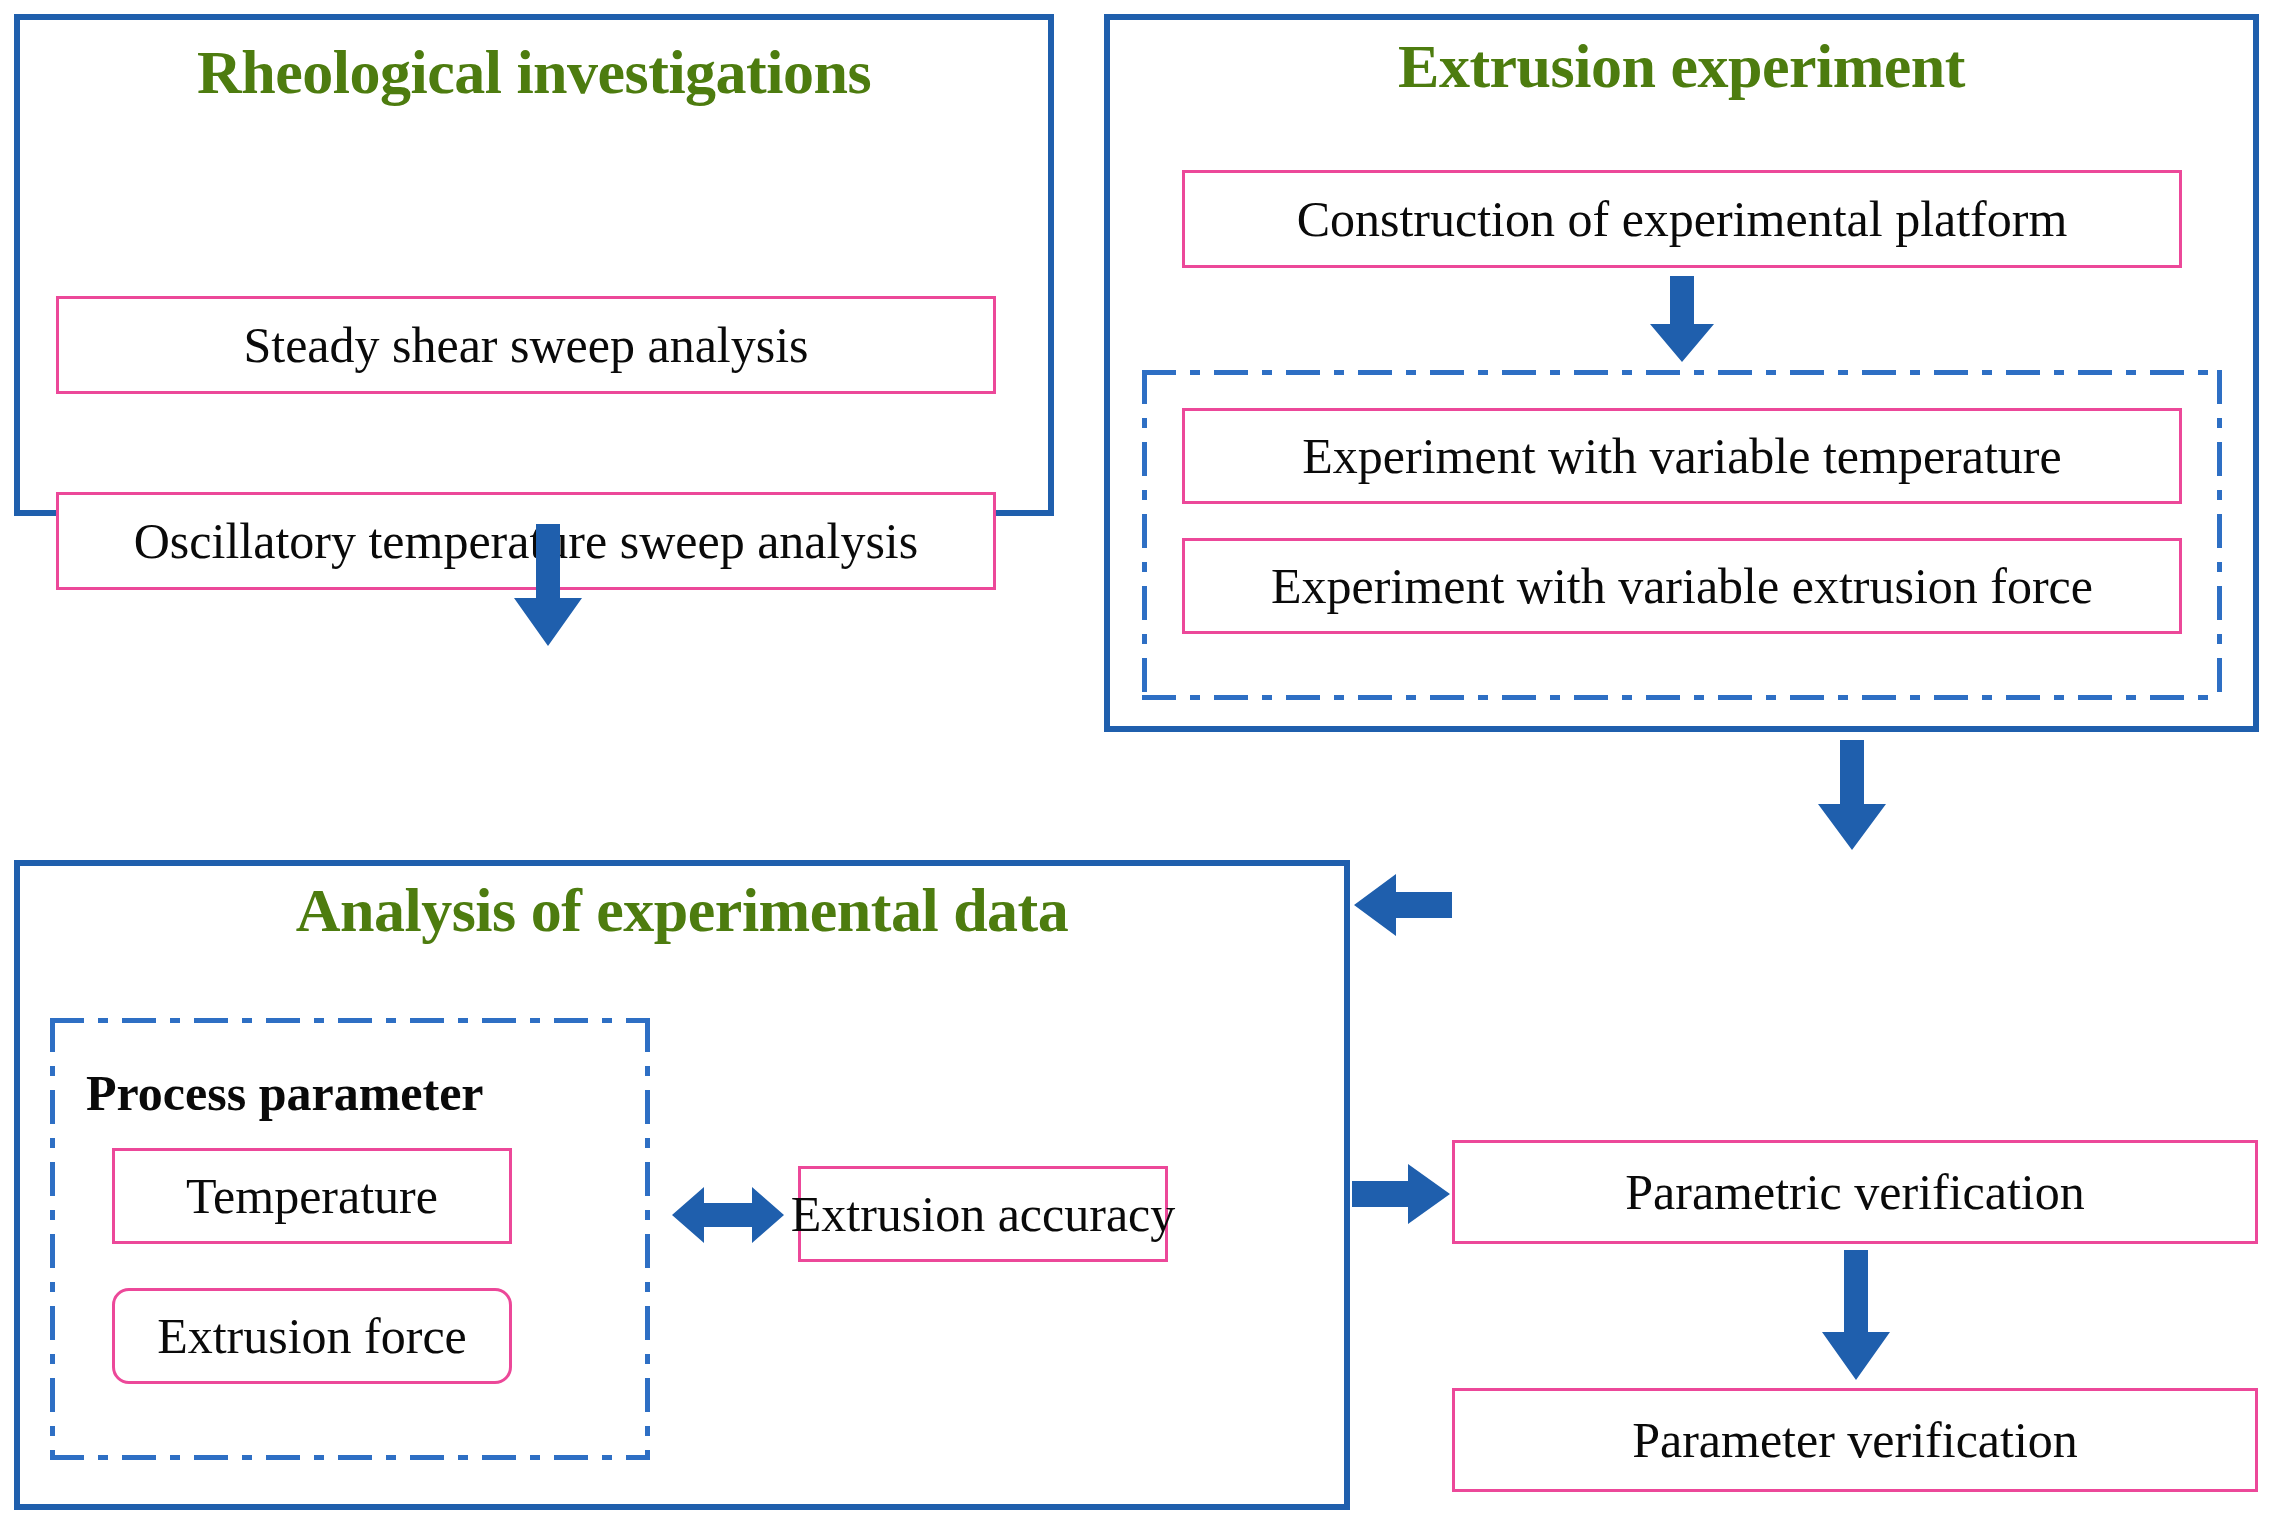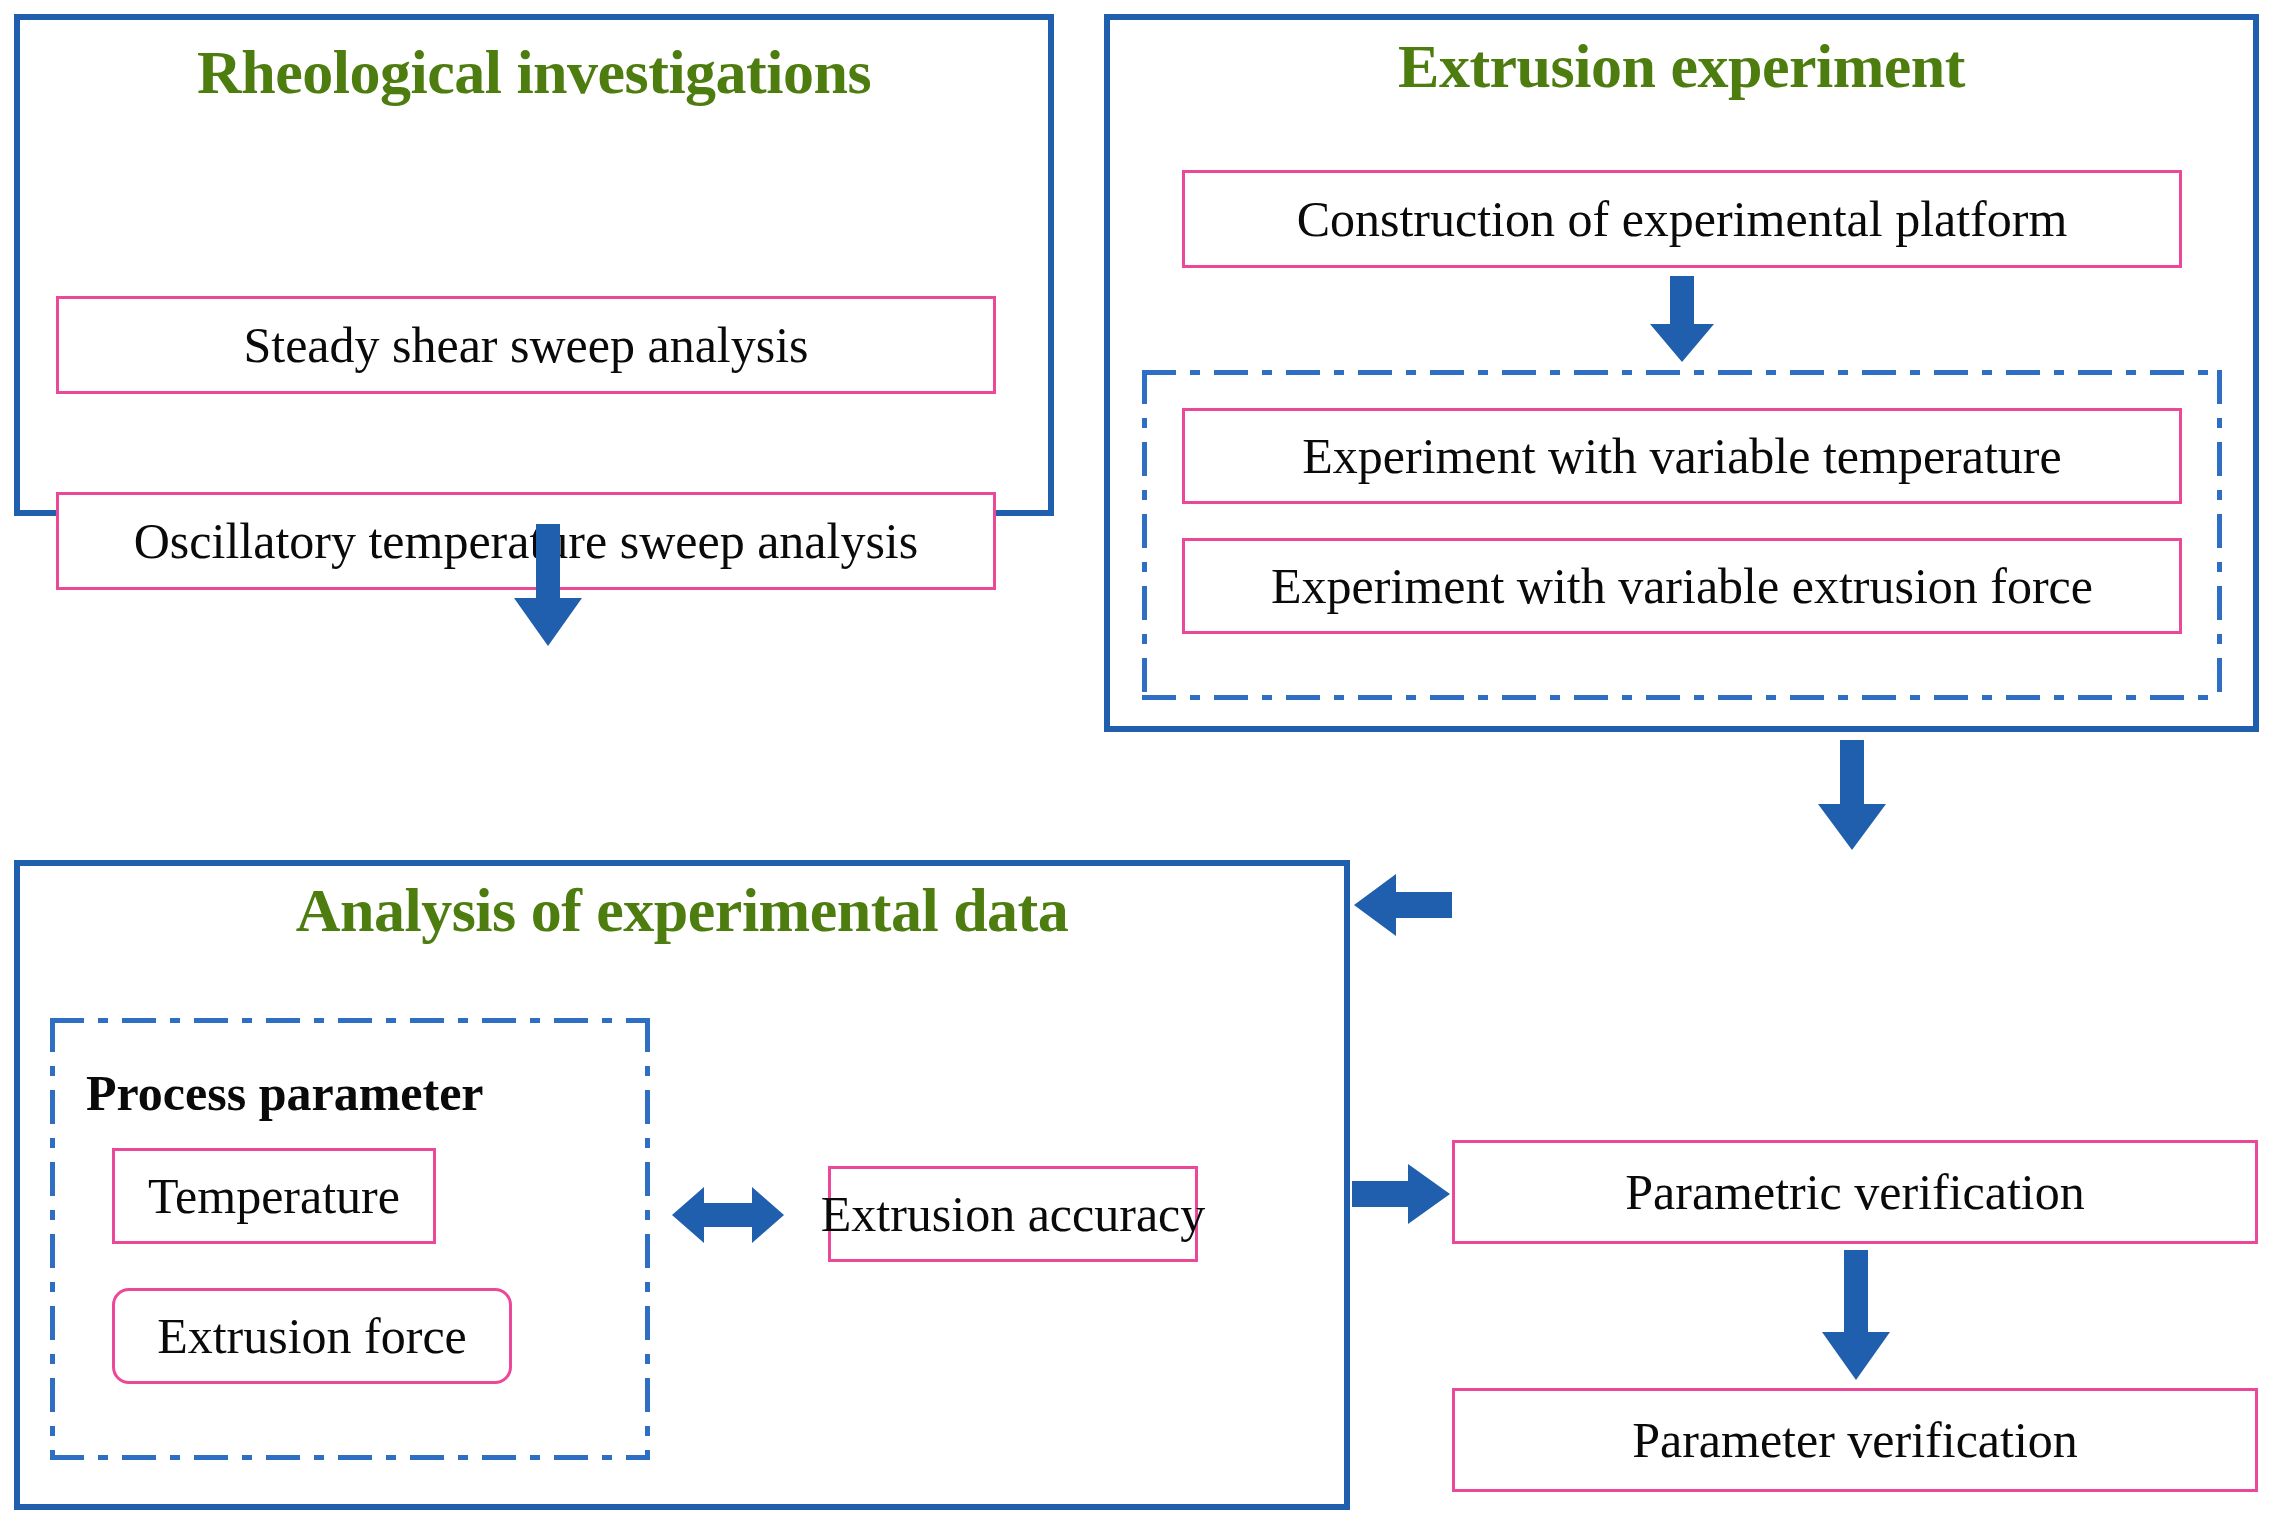--- a/index.html
+++ b/index.html
@@ -118,25 +118,25 @@
   <div class="box" style="left:1182px; top:538px; width:1000px; height:96px;">Experiment with variable extrusion force</div>
 
   <div class="panel" style="left:14px; top:860px; width:1336px; height:650px;">
   </div>
   <div class="panel-title" style="left:14px; top:878px; width:1336px;">Analysis of experimental data</div>
 
   <div class="ddbox" style="left:50px; top:1018px; width:600px; height:442px;"></div>
 
   <div class="dashdot-inner-label" style="left:86px; top:1064px;">Process parameter</div>
 
-  <div class="box" style="left:112px; top:1148px; width:324px; height:96px;">Temperature</div>
+  <div class="box" style="left:112px; top:1148px; width:400px; height:96px;">Temperature</div>
 
   <div class="box" style="left:112px; top:1288px; width:400px; height:96px;border-radius:17px;">Extrusion force</div>
 
-  <div class="box" style="left:828px; top:1166px; width:370px; height:96px;">Extrusion accuracy</div>
+  <div class="box" style="left:798px; top:1166px; width:370px; height:96px;">Extrusion accuracy</div>
 
 
   <div class="box" style="left:1452px; top:1140px; width:806px; height:104px;">Parametric verification</div>
 
   <div class="box" style="left:1452px; top:1388px; width:806px; height:104px;">Parameter verification</div>
 
   <div class="arrow" style="left:512px; top:524px; width:72px; height:124px;">
     <svg width="72" height="124" viewBox="0 0 72 124">
       <polygon points="24,0 48,0 48,74 70,74 36,122 2,74 24,74" fill="#1F5FAD"></polygon>
     </svg>

